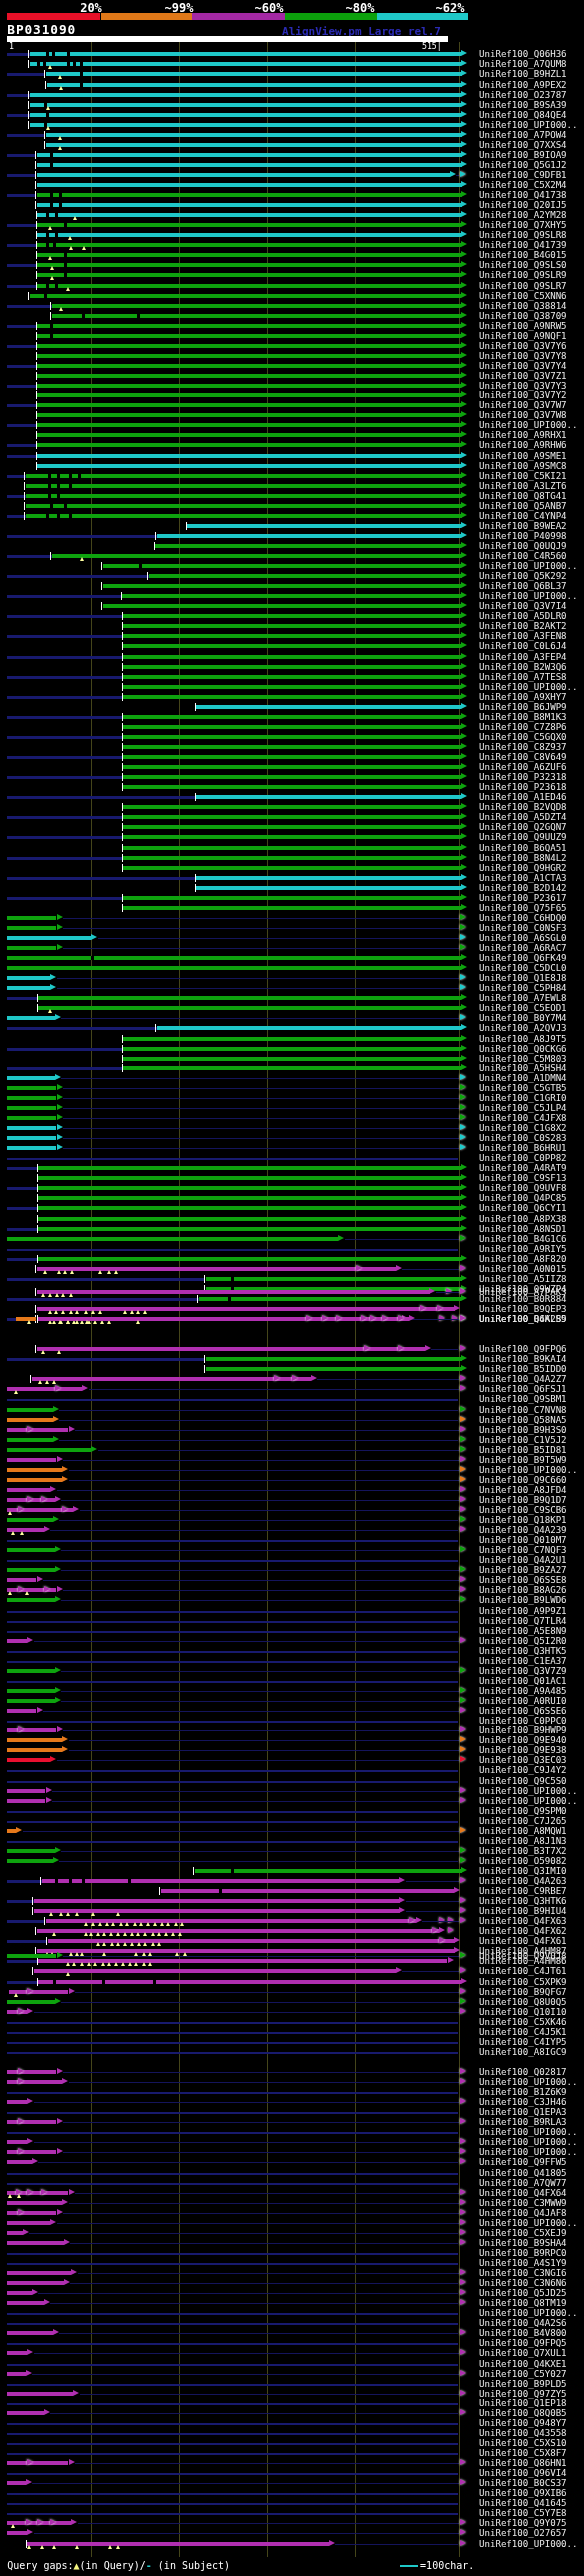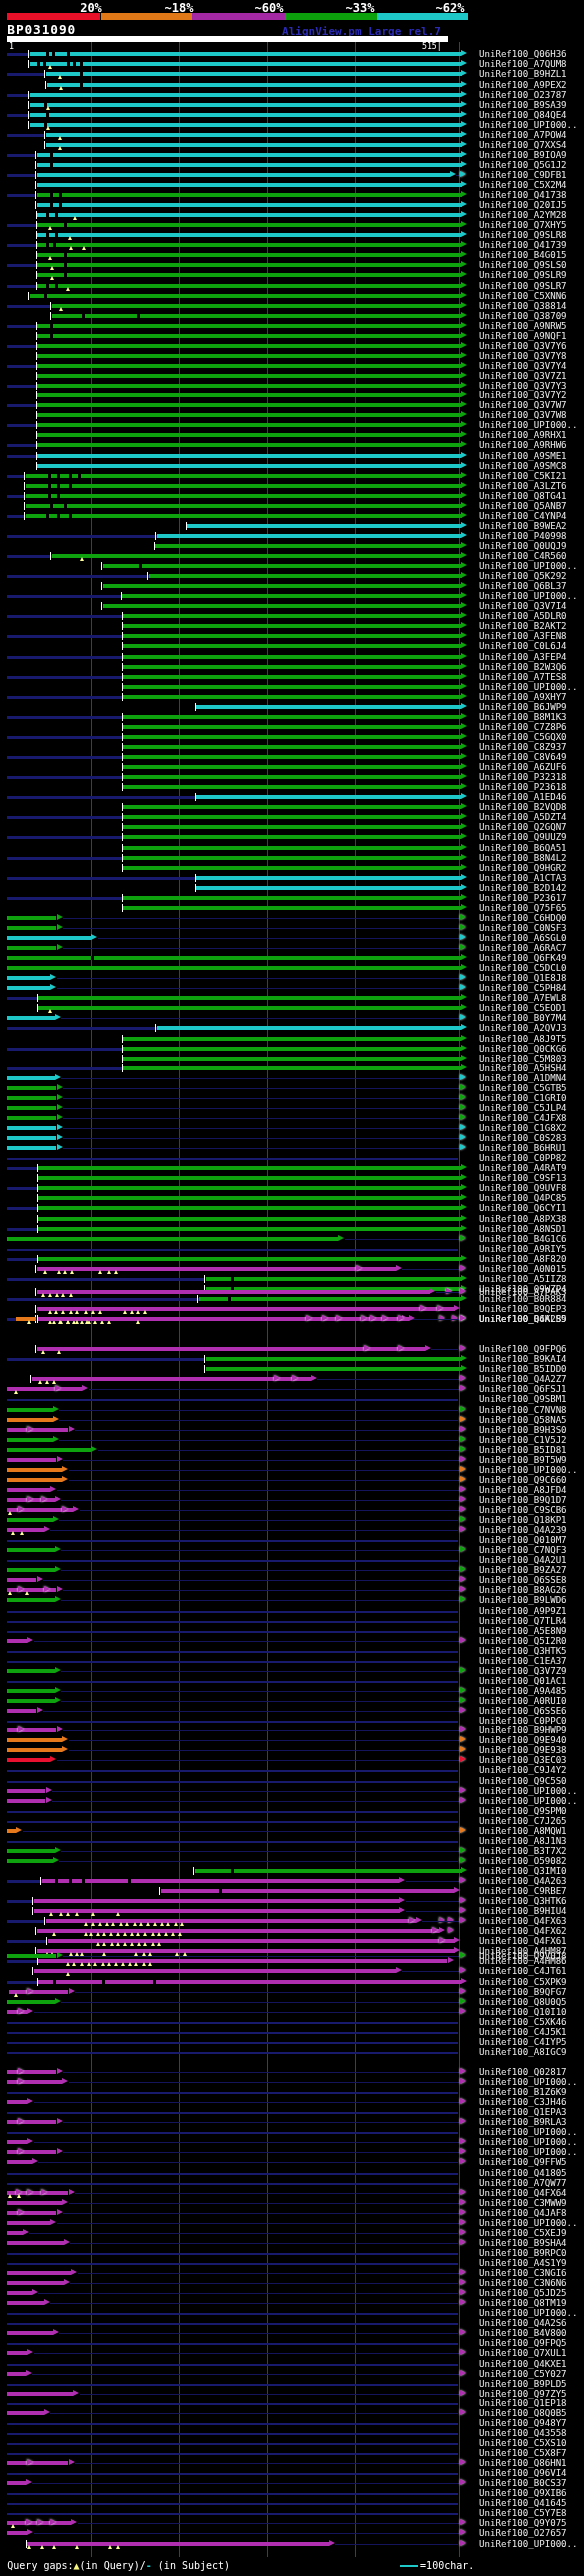--- a/index.html
+++ b/index.html
@@ -29,25 +29,25 @@
   #unitlegend{position:absolute;top:2560px;left:400px;color:#fff;font-size:10px;}
   #unitswatch{display:inline-block;width:18.3px;height:2.7px;background:#1fc8c8;vertical-align:middle;margin-right:1.8px;}
 </style>
 </head>
 <body>
 
 <div id="app">
   <div id="key">
       <div class="keylabel" style="left: 91px;">20%</div>
       <div class="keyseg" style="left: 7.3px; width: 93px; background: rgb(232, 16, 40);"></div>
-      <div class="keylabel" style="left: 179px;">~18%</div>
+      <div class="keylabel" style="left: 179px;">~99%</div>
       <div class="keyseg" style="left: 101px; width: 91px; background: rgb(224, 120, 24);"></div>
       <div class="keylabel" style="left: 269px;">~60%</div>
       <div class="keyseg" style="left: 192px; width: 93px; background: rgb(164, 40, 164);"></div>
-      <div class="keylabel" style="left: 360px;">~33%</div>
+      <div class="keylabel" style="left: 360px;">~80%</div>
       <div class="keyseg" style="left: 285px; width: 92px; background: rgb(12, 160, 12);"></div>
       <div class="keylabel" style="left: 450px;">~62%</div>
       <div class="keyseg" style="left: 377px; width: 91px; background: rgb(31, 200, 200);"></div>
     </div>
   <div id="title">BP031090</div>
   <div id="applabel">AlignView.pm Large rel.7</div>
   <div id="querybar"></div>
   <div class="scaletext" style="left:9.1px;">1</div>
   <div class="scaletext" style="left:422px;"><span>515</span>|</div>
   <div id="grids">

